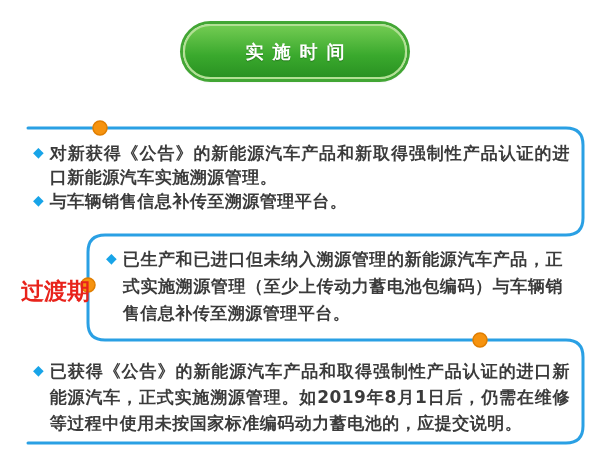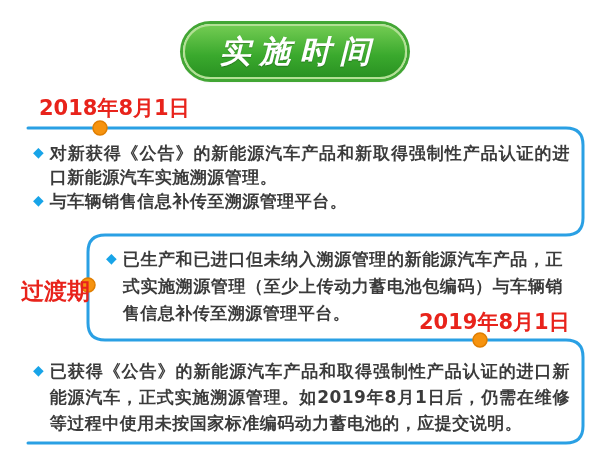--- a/index.html
+++ b/index.html
@@ -25,22 +25,22 @@
   .dot{fill:var(--dot-orange);stroke:var(--dot-orange-rim);stroke-width:1.5;}
   .pill{
     position:absolute;left:183px;top:24px;width:220px;height:51px;
     border-radius:28px;
     background:linear-gradient(180deg,var(--green-top) 0%,var(--green-mid) 58%,var(--green-bottom) 100%);
     border:2px solid var(--green-ring);
     box-shadow:0 0 0 3px var(--green-outer),0 2px 3px rgba(0,0,0,.2);
     display:flex;align-items:center;justify-content:center;
   }
   .pill-text{
-    color:#ffffff;font-size:31px;font-weight:bold;letter-spacing:9px;text-indent:9px;
-    text-shadow:0 1px 1px rgba(0,0,0,.25);white-space:nowrap;font-style:italic;
+    color:#ffffff;font-size:18px;font-weight:bold;letter-spacing:9px;text-indent:9px;
+    text-shadow:0 1px 1px rgba(0,0,0,.25);white-space:nowrap;
   }
   .date{
     position:absolute;color:var(--date-red);font-weight:bold;font-size:21px;white-space:nowrap;
   }
   .date-2018{left:39px;top:94px;}
   .date-2019{left:419px;top:308px;}
   .transition-label{
     position:absolute;left:21px;top:276px;color:var(--date-red);font-weight:bold;font-size:23px;white-space:nowrap;
   }
   .section{position:absolute;color:var(--text-dark);font-weight:bold;font-size:17px;}
@@ -63,21 +63,20 @@
     <path class="serpentine" d="M28 128 H566 Q583 128 583 145 V218 Q583 235 566 235 H105 Q88 235 88 252 V323 Q88 340 105 340 H566 Q583 340 583 357 V426 Q583 443 566 443 H28"></path>
     <circle class="dot" cx="100" cy="128" r="7"></circle>
     <circle class="dot" cx="88" cy="285" r="7"></circle>
     <circle class="dot" cx="480" cy="340" r="7"></circle>
   </svg>
 
   <div class="pill">
     <span class="pill-text">实施时间</span>
   </div>
 
-  <div class="date date-2018">2018年8月1日</div>
 
   <div class="section sec1">
     <div class="bullet-item">
       <span class="diamond">◆</span>
       <div class="bullet-text">对新获得《公告》的新能源汽车产品和新取得强制性产品认证的进口新能源汽车实施溯源管理。</div>
     </div>
     <div class="bullet-item">
       <span class="diamond">◆</span>
       <div class="bullet-text">与车辆销售信息补传至溯源管理平台。</div>
     </div>
@@ -85,21 +84,20 @@
 
   <div class="transition-label">过渡期</div>
 
   <div class="section sec2">
     <div class="bullet-item">
       <span class="diamond">◆</span>
       <div class="bullet-text">已生产和已进口但未纳入溯源管理的新能源汽车产品，正式实施溯源管理（至少上传动力蓄电池包编码）与车辆销售信息补传至溯源管理平台。</div>
     </div>
   </div>
 
-  <div class="date date-2019">2019年8月1日</div>
 
   <div class="section sec3">
     <div class="bullet-item">
       <span class="diamond">◆</span>
       <div class="bullet-text">已获得《公告》的新能源汽车产品和取得强制性产品认证的进口新能源汽车，正式实施溯源管理。如2019年8月1日后，仍需在维修等过程中使用未按国家标准编码动力蓄电池的，应提交说明。</div>
     </div>
   </div>
 
 </div>
 

